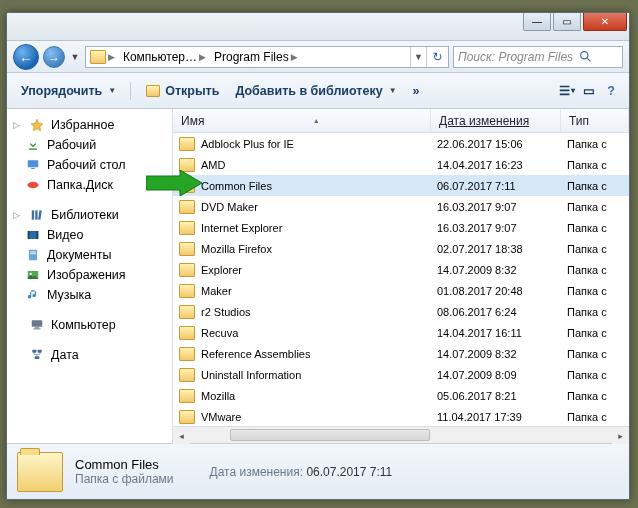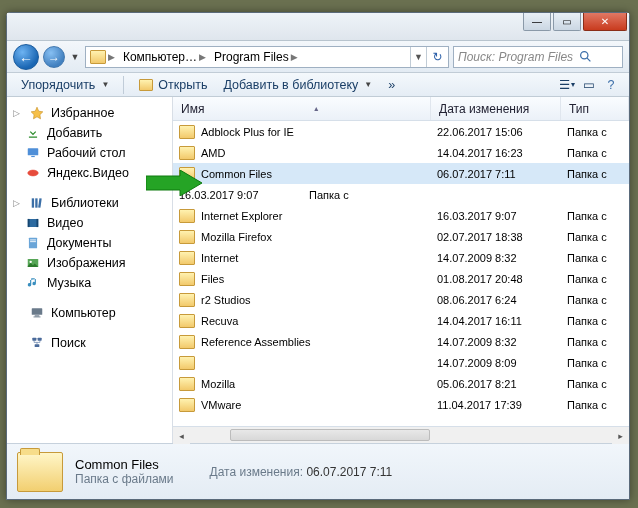--- a/index.html
+++ b/index.html
@@ -46,23 +46,23 @@
   .addr-refresh { width: 22px; border-left: 1px solid #c1ccd6; display:flex;align-items:center;justify-content:center;color:#2a5ea8; height:100%; }
   .searchbox {
     width: 170px; height: 22px; background: #fff; border: 1px solid #9fb0c2;
     display: flex; align-items: center; padding: 0 4px; font-size: 12px; color: #888; font-style: italic;
     gap: 6px;
   }
   .searchbox svg { flex-shrink:0; }
 
   
   .toolbar {
-    height: 24px; background: linear-gradient(#f4f8fc,#e5edf5);
+    height: 36px; background: linear-gradient(#f4f8fc,#e5edf5);
     display: flex; align-items: center; gap: 4px; padding: 0 8px;
-    border-bottom: 1px solid #c1ccd6; font-size: 12.5px; color: #1a3e66;
+    border-bottom: 1px solid #c1ccd6; font-size: 12.5px; color: #1a3e66; font-weight: bold;
   }
   .tb-item { display: flex; align-items: center; gap: 4px; padding: 3px 6px; border-radius: 2px; }
   .tb-item .dd { font-size: 8px; color: #444; margin-left: 2px; }
   .tb-sep { width: 1px; height: 18px; background: #c0ccd8; margin: 0 4px; }
   .tb-right { margin-left: auto; display: flex; align-items: center; gap: 2px; }
   .tb-ic { width: 20px; height: 20px; display:flex;align-items:center;justify-content:center; }
 
   
   .body { flex: 1; display: flex; min-height: 0; }
   .sidebar {
@@ -88,21 +88,21 @@
   .sb-icon.comp svg { fill:#6a7a8a; }
   .sb-icon.net svg { fill:#4a6a9a; }
 
   .main { flex: 1; display: flex; flex-direction: column; min-width:0; }
   .columns {
     height: 24px; background: linear-gradient(#fafcff,#ebf1f8);
     border-bottom: 1px solid #d6dfe9; display: flex; font-size: 12px; color: #223;
   }
   .col { padding: 4px 8px; border-right: 1px solid #e0e6ee; display:flex; align-items:center; gap:6px;}
   .col.name { width: 258px; }
-  .col.date { width: 130px; }
+  .col.date { width: 130px; text-decoration: underline; }
   .col.type { flex:1; }
   .col .sort { font-size: 8px; color:#668; margin:0 auto; }
 
   .filelist { flex: 1; overflow: hidden; position: relative; }
   .filelist-inner { position:absolute; inset:0; overflow:hidden; }
   .row { display: flex; align-items: center; height: 21px; font-size: 11px; }
   .row.sel { background: #d6e8f8; }
   .cell { padding: 0 6px; overflow: hidden; white-space: nowrap; text-overflow: ellipsis; }
   .cell.name { width: 258px; display:flex; align-items:center; gap:6px; }
   .cell.date { width: 130px; }
@@ -240,38 +240,38 @@
               </svg>
             </span>
           <span>Избранное</span>
         </div>
         <div class="sb-item">
             <span class="sb-icon dl">
               <svg width="14" height="14" viewBox="0 0 24 24" fill="#2a8a2a">
                 <path d="M12 3v10l4-4 1.4 1.4L12 16 6.6 10.4 8 9l4 4V3h0zM5 18h14v2H5z"></path>
               </svg>
             </span>
-            <span>Добавить</span>
+            <span>Рабочий</span>
           </div>
         <div class="sb-item">
             <span class="sb-icon desk">
               <svg width="14" height="14" viewBox="0 0 24 24">
                 <rect x="3" y="4" width="18" height="12" rx="1"></rect>
                 <rect x="9" y="17" width="6" height="2"></rect>
               </svg>
             </span>
             <span>Рабочий стол</span>
           </div>
         <div class="sb-item">
             <span class="sb-icon yd">
               <svg width="14" height="14" viewBox="0 0 24 24">
                 <ellipse cx="12" cy="12" rx="9" ry="5"></ellipse>
               </svg>
             </span>
-            <span>Яндекс.Видео</span>
+            <span>Папка.Диск</span>
           </div>
       </div>
 
       <div class="sb-group">
         <div class="sb-head">
           <span class="exp">▷</span>
           <span class="sb-icon lib">
               <svg width="14" height="14" viewBox="0 0 24 24">
                 <rect x="3" y="4" width="4" height="16"></rect>
                 <rect x="9" y="4" width="4" height="16"></rect>
@@ -338,21 +338,21 @@
         <div class="sb-head noexp">
           <span class="exp">▷</span>
           <span class="sb-icon net">
               <svg width="14" height="14" viewBox="0 0 24 24">
                 <rect x="4" y="3" width="7" height="5" rx="1"></rect>
                 <rect x="13" y="3" width="7" height="5" rx="1"></rect>
                 <rect x="8" y="14" width="8" height="5" rx="1"></rect>
                 <path d="M7 8v3h10V8M12 11v3" stroke="#4a6a9a" fill="none"></path>
               </svg>
             </span>
-          <span>Поиск</span>
+          <span>Дата</span>
         </div>
       </div>
     </div>
 
     <div class="main">
       <div class="columns">
         <div class="col name">
             <span>Имя</span>
             <span class="sort">▴</span>
           </div>
@@ -384,20 +384,24 @@
             </div>
             <div class="row sel">
               <div class="cell name">
                 <span class="fic"></span>
                 <span>Common Files</span>
               </div>
               <div class="cell date">06.07.2017 7:11</div>
               <div class="cell type">Папка с</div>
             </div>
             <div class="row">
+              <div class="cell name">
+                <span class="fic"></span>
+                <span>DVD Maker</span>
+              </div>
               <div class="cell date">16.03.2017 9:07</div>
               <div class="cell type">Папка с</div>
             </div>
             <div class="row">
               <div class="cell name">
                 <span class="fic"></span>
                 <span>Internet Explorer</span>
               </div>
               <div class="cell date">16.03.2017 9:07</div>
               <div class="cell type">Папка с</div>
@@ -406,29 +410,29 @@
               <div class="cell name">
                 <span class="fic"></span>
                 <span>Mozilla Firefox</span>
               </div>
               <div class="cell date">02.07.2017 18:38</div>
               <div class="cell type">Папка с</div>
             </div>
             <div class="row">
               <div class="cell name">
                 <span class="fic"></span>
-                <span>Internet</span>
+                <span>Explorer</span>
               </div>
               <div class="cell date">14.07.2009 8:32</div>
               <div class="cell type">Папка с</div>
             </div>
             <div class="row">
               <div class="cell name">
                 <span class="fic"></span>
-                <span>Files</span>
+                <span>Maker</span>
               </div>
               <div class="cell date">01.08.2017 20:48</div>
               <div class="cell type">Папка с</div>
             </div>
             <div class="row">
               <div class="cell name">
                 <span class="fic"></span>
                 <span>r2 Studios</span>
               </div>
               <div class="cell date">08.06.2017 6:24</div>
@@ -446,20 +450,21 @@
               <div class="cell name">
                 <span class="fic"></span>
                 <span>Reference Assemblies</span>
               </div>
               <div class="cell date">14.07.2009 8:32</div>
               <div class="cell type">Папка с</div>
             </div>
             <div class="row">
               <div class="cell name">
                 <span class="fic"></span>
+                <span>Uninstall Information</span>
               </div>
               <div class="cell date">14.07.2009 8:09</div>
               <div class="cell type">Папка с</div>
             </div>
             <div class="row">
               <div class="cell name">
                 <span class="fic"></span>
                 <span>Mozilla</span>
               </div>
               <div class="cell date">05.06.2017 8:21</div>

